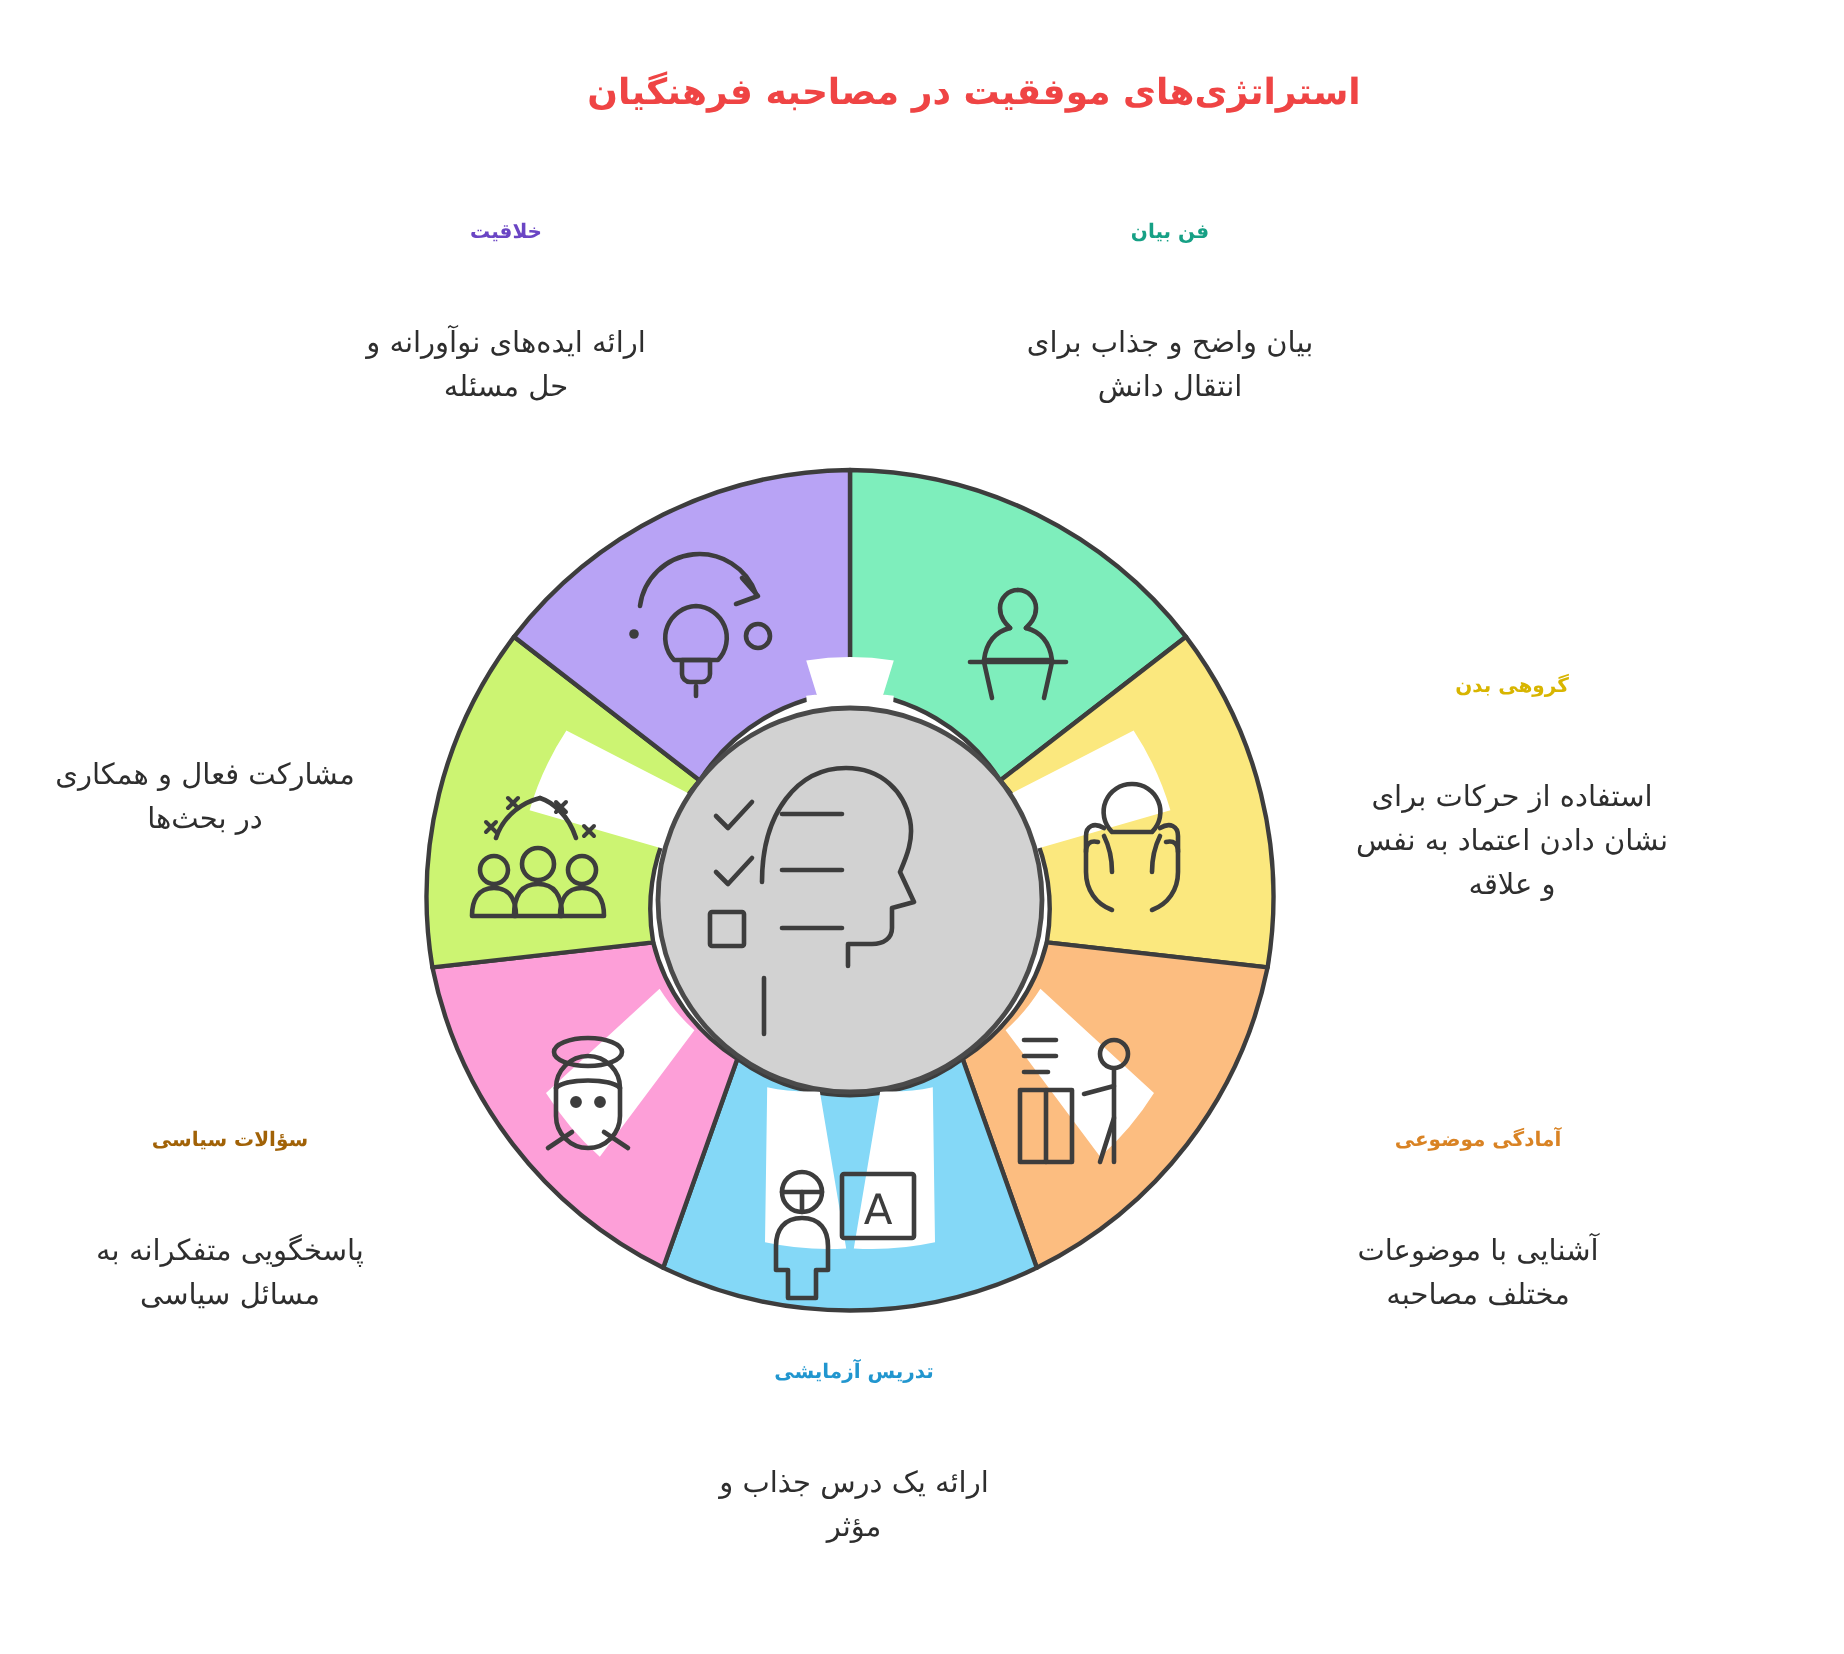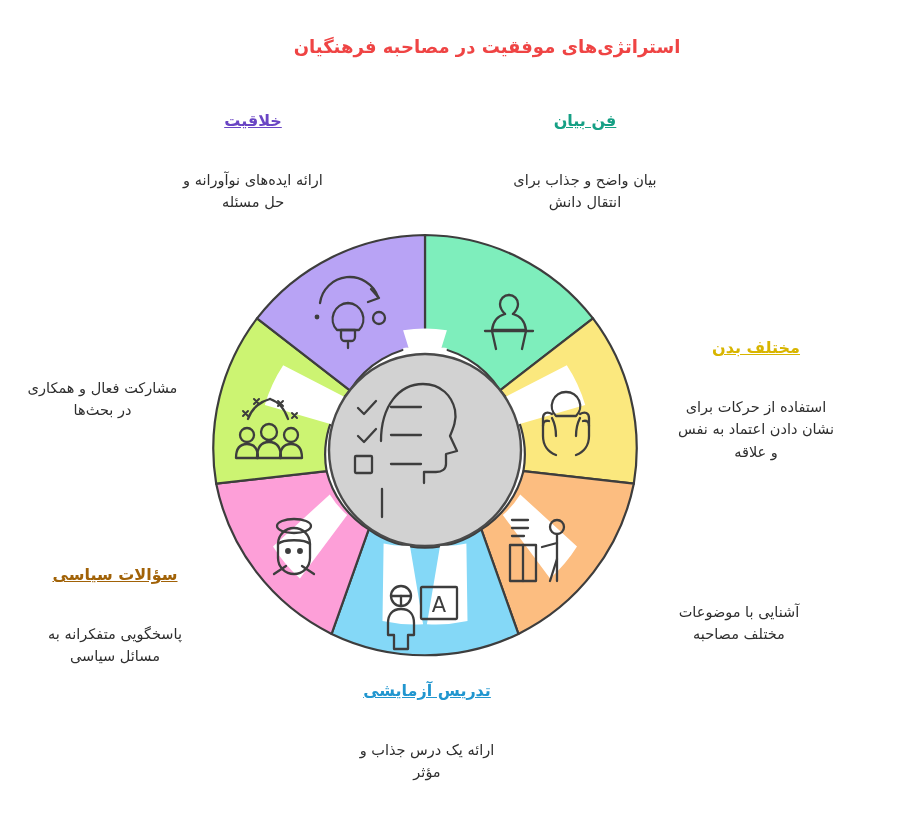--- a/index.html
+++ b/index.html
@@ -38,26 +38,25 @@
   }
   .wheel-wrap svg { display: block; }
 
   
   .callout {
     position: absolute;
     direction: rtl;
     text-align: center;
   }
   .callout .c-title {
-    font-size: 16px;
+    font-size: 10px;
     font-weight: bold;
     line-height: 1.35;
     margin-bottom: 7px;
     white-space: nowrap;
-    text-decoration: underline;
   }
   .callout .c-desc {
     font-size: 14.5px;
     font-weight: normal;
     line-height: 1.55;
     color: #2e2e2e;
     margin-top: 37px;
   }
 
   
@@ -265,29 +264,30 @@
 <div class="callout" id="callout-expression">
   <div class="c-title" style="color:#16a085">فن بیان</div>
   <div class="c-desc">بیان واضح و جذاب برای<br>انتقال دانش</div>
 </div>
 
 <div class="callout" id="callout-group">
   <div class="c-desc">مشارکت فعال و همکاری<br>در بحث‌ها</div>
 </div>
 
 <div class="callout" id="callout-bodylang">
-  <div class="c-title" style="color:#d8b500">مختلف بدن</div>
+  <div class="c-title" style="color:#d8b500">گروهی بدن</div>
   <div class="c-desc">استفاده از حرکات برای<br>نشان دادن اعتماد به نفس<br>و علاقه</div>
 </div>
 
 <div class="callout" id="callout-political">
   <div class="c-title" style="color:#a16207">سؤالات سیاسی</div>
   <div class="c-desc">پاسخگویی متفکرانه به<br>مسائل سیاسی</div>
 </div>
 
 <div class="callout" id="callout-topic">
+  <div class="c-title" style="color:#d98324">آمادگی موضوعی</div>
   <div class="c-desc">آشنایی با موضوعات<br>مختلف مصاحبه</div>
 </div>
 
 <div class="callout" id="callout-demo">
   <div class="c-title" style="color:#2196cf">تدریس آزمایشی</div>
   <div class="c-desc">ارائه یک درس جذاب و<br>مؤثر</div>
 </div>
 
 </body></html>

